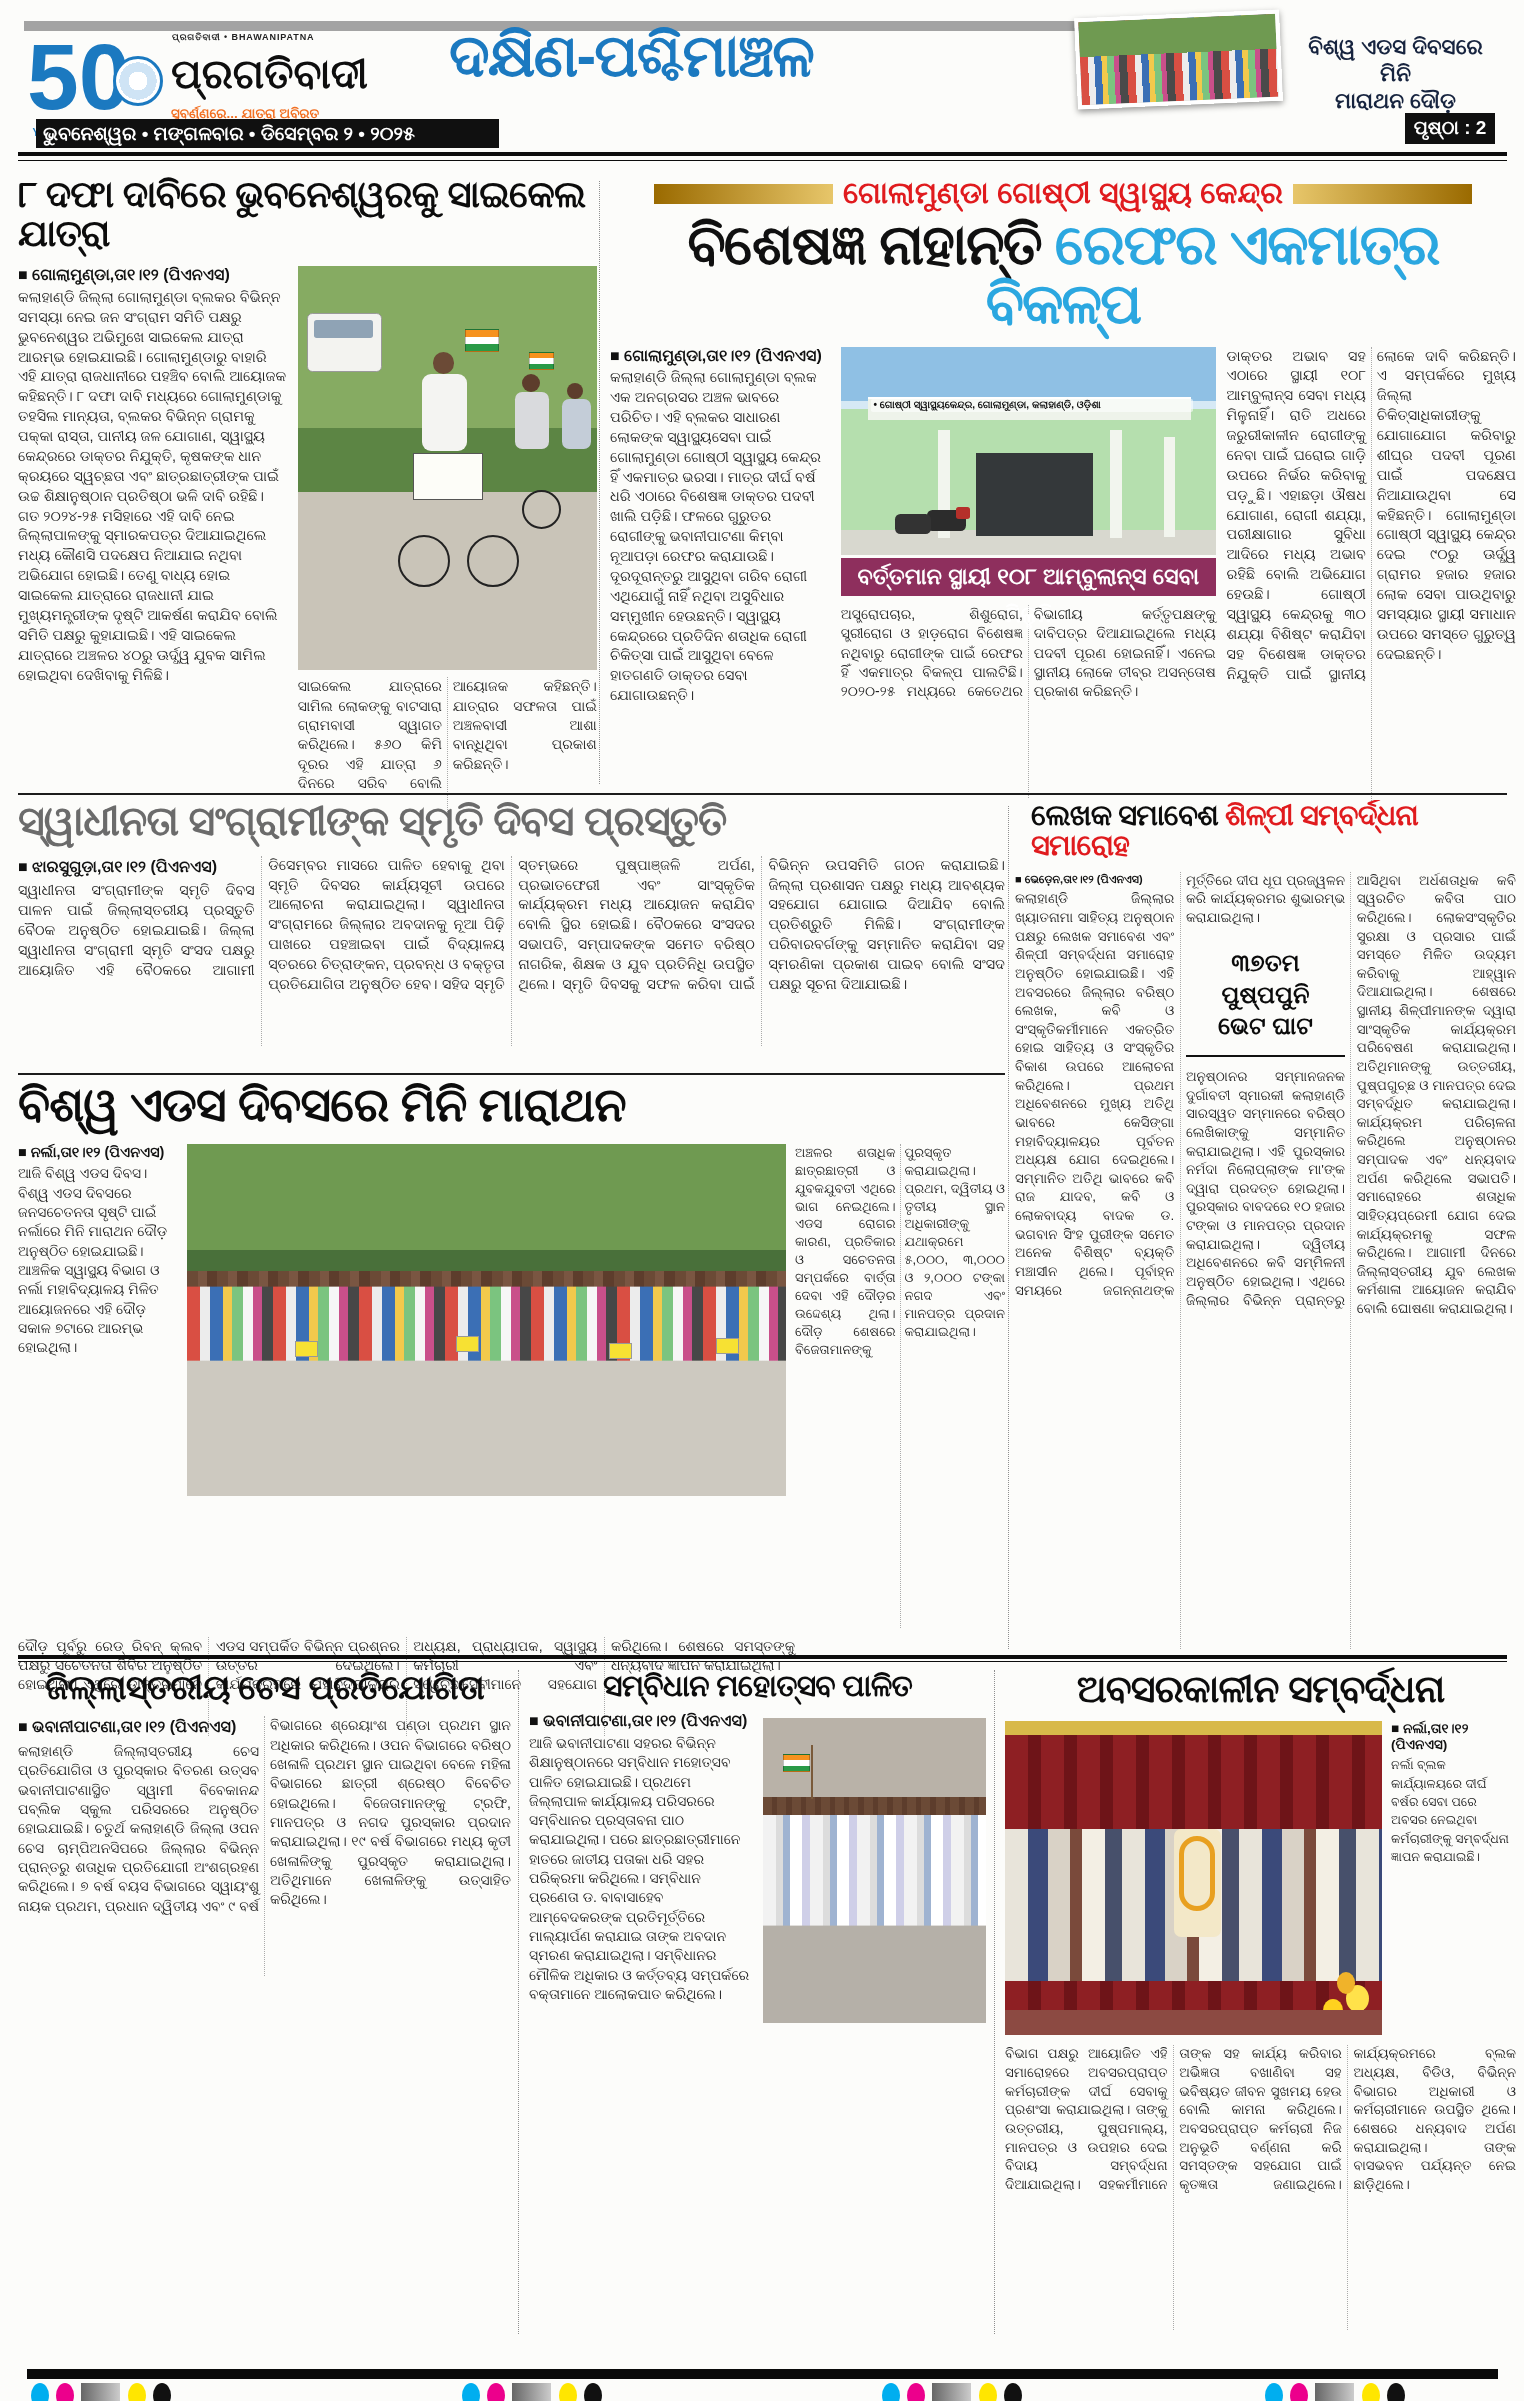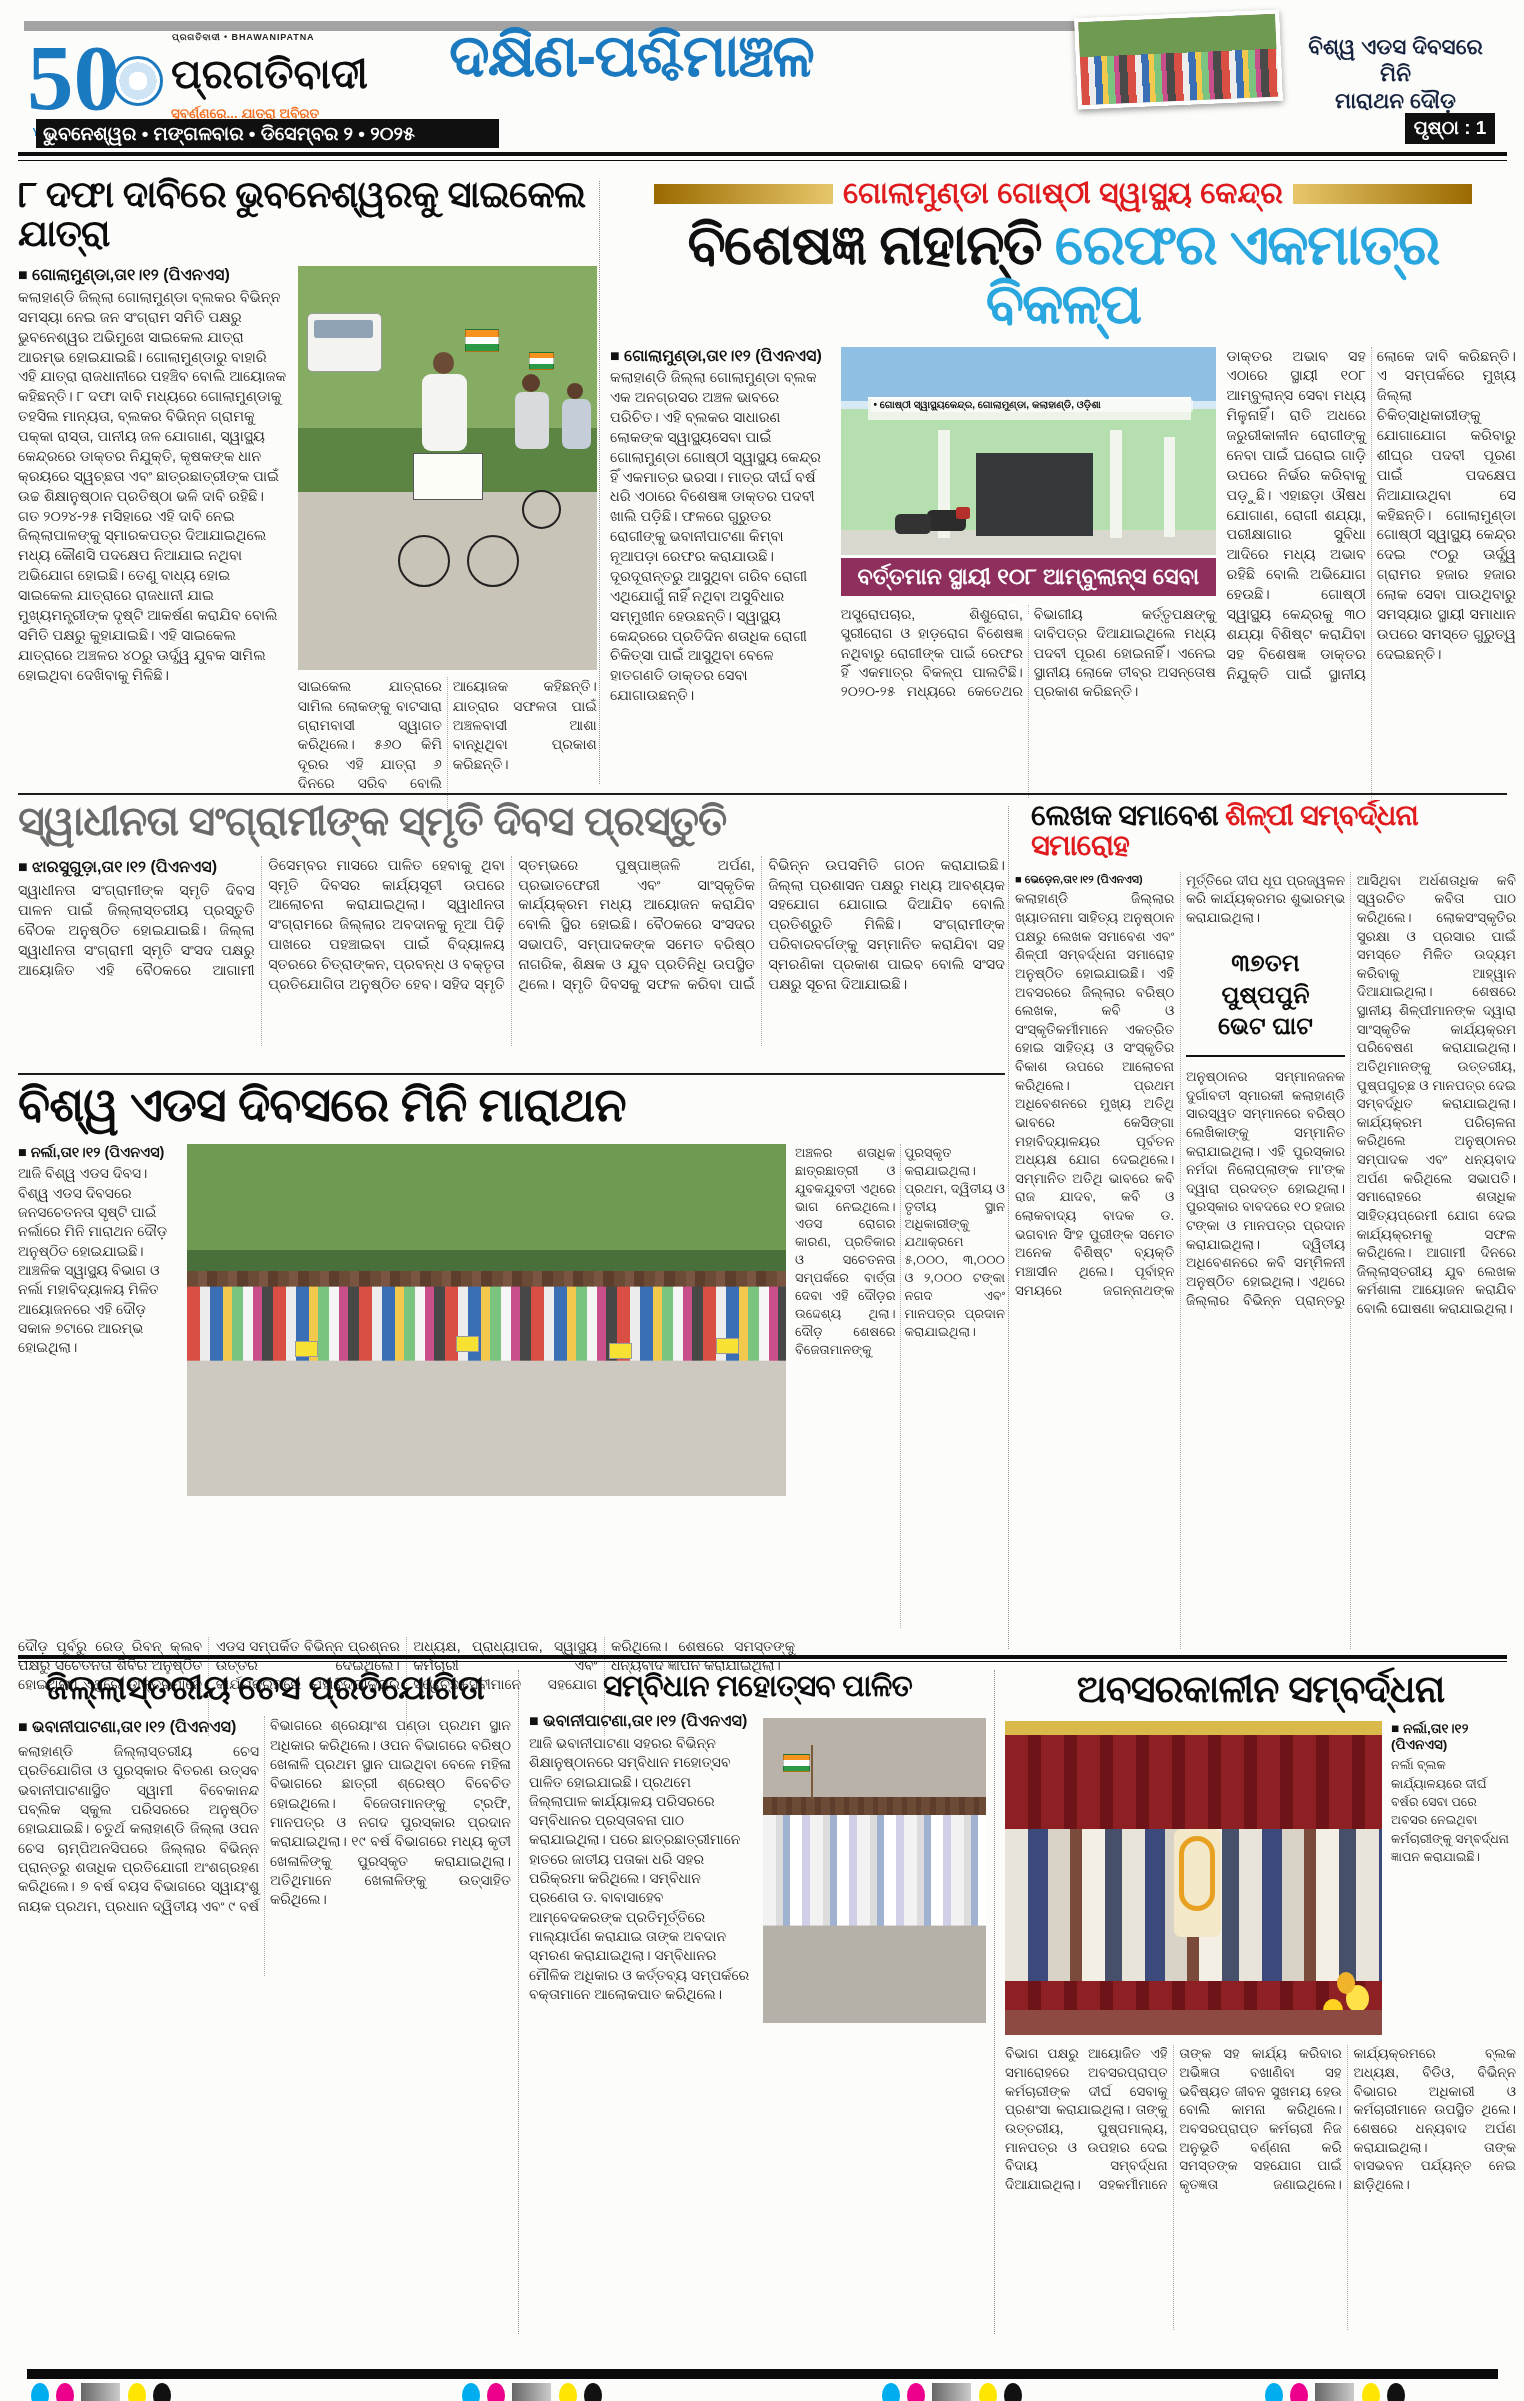--- a/index.html
+++ b/index.html
@@ -49,21 +49,21 @@
   .footerbar{background:#0a0a0a;}
 </style>
 </head>
 <body>
 
 <div id="page">
 
   <div class="abs graybar" style="left:24px;top:20.6px;width:1186px;height:10.8px;"></div>
 
   <div class="abs" style="left:27px;top:27px;width:305px;height:126px;">
-    <div class="abs logo50" style="left:0;top:3.6px;font-family:Liberation Serif, serif;">50</div>
+    <div class="abs logo50" style="left:0;top:3.6px;">50</div>
     <div class="abs emblem" style="left:86px;top:29px;"></div>
     <div class="abs logosmall" style="left:145px;top:5.4px;">ପ୍ରଗତିବାଦୀ • BHAWANIPATNA</div>
     <div class="abs papername" style="left:144px;top:27px;">ପ୍ରଗତିବାଦୀ</div>
     <div class="abs years" style="left:5.4px;top:100px;">YEARS</div>
     <div class="abs tagline" style="left:144px;top:79px;">ସୁବର୍ଣ୍ଣରେ... ଯାତ୍ରା ଅବିରତ</div>
   </div>
 
   <div class="abs masthead" style="left:449px;top:27px;width:592px;">ଦକ୍ଷିଣ-ପଶ୍ଚିମାଞ୍ଚଳ</div>
 
   <div class="abs hphoto" style="left:1076px;top:14.4px;width:205px;height:91px;">
@@ -71,21 +71,21 @@
       linear-gradient(#6f9a51 0 42%, transparent 42%),
       repeating-linear-gradient(90deg,#d94f43 0 8px,#ececec 8px 14.4px,#3b6fb5 14.4px 21.5px,#f2c94c 21.5px 27px,#7bc47f 27px 34px,#c94f8a 34px 39px,#4a4a4a 39px 47px),
       #cdc9c0;"></div>
   </div>
   <div class="abs hcaption" style="left:1290px;top:34px;width:211px;">
     <div>ବିଶ୍ୱ ଏଡସ ଦିବସରେ ମିନି</div>
     <div>ମାରାଥନ ଦୌଡ଼</div>
   </div>
 
   <div class="abs datebar" style="left:36px;top:119px;width:463px;height:29px;">ଭୁବନେଶ୍ୱର • ମଙ୍ଗଳବାର • ଡିସେମ୍ବର ୨ • ୨୦୨୫</div>
-  <div class="abs pagebox" style="left:1405px;top:113px;width:90px;height:30.5px;">ପୃଷ୍ଠା : 1</div>
+  <div class="abs pagebox" style="left:1405px;top:113px;width:90px;height:30.5px;">ପୃଷ୍ଠା : 2</div>
   <div class="abs ruledouble" style="left:18px;top:152px;width:1489px;"></div>
 
   <div class="abs" style="left:18px;top:176px;width:579px;">
     <div class="hl" style="font-size:37px;">୮ ଦଫା ଦାବିରେ ଭୁବନେଶ୍ୱରକୁ ସାଇକେଲ ଯାତ୍ରା</div>
     <div style="display:flex;gap:10.8px;margin-top:12.6px;">
       <div style="flex:0 0 269px;">
         <span class="dl">■ ଗୋଲାମୁଣ୍ଡା,ତା୧।୧୨ (ପିଏନଏସ)</span>
         <span class="bodytext">କଲାହାଣ୍ଡି ଜିଲ୍ଲା ଗୋଲାମୁଣ୍ଡା ବ୍ଲକର ବିଭିନ୍ନ ସମସ୍ୟା ନେଇ ଜନ ସଂଗ୍ରାମ ସମିତି ପକ୍ଷରୁ ଭୁବନେଶ୍ୱର ଅଭିମୁଖେ ସାଇକେଲ ଯାତ୍ରା ଆରମ୍ଭ ହୋଇଯାଇଛି। ଗୋଲାମୁଣ୍ଡାରୁ ବାହାରି ଏହି ଯାତ୍ରା ରାଜଧାନୀରେ ପହଞ୍ଚିବ ବୋଲି ଆୟୋଜକ କହିଛନ୍ତି। ୮ ଦଫା ଦାବି ମଧ୍ୟରେ ଗୋଲାମୁଣ୍ଡାକୁ ତହସିଲ ମାନ୍ୟତା, ବ୍ଲକର ବିଭିନ୍ନ ଗ୍ରାମକୁ ପକ୍କା ରାସ୍ତା, ପାନୀୟ ଜଳ ଯୋଗାଣ, ସ୍ୱାସ୍ଥ୍ୟ କେନ୍ଦ୍ରରେ ଡାକ୍ତର ନିଯୁକ୍ତି, କୃଷକଙ୍କ ଧାନ କ୍ରୟରେ ସ୍ୱଚ୍ଛତା ଏବଂ ଛାତ୍ରଛାତ୍ରୀଙ୍କ ପାଇଁ ଉଚ୍ଚ ଶିକ୍ଷାନୁଷ୍ଠାନ ପ୍ରତିଷ୍ଠା ଭଳି ଦାବି ରହିଛି। ଗତ ୨୦୨୪-୨୫ ମସିହାରେ ଏହି ଦାବି ନେଇ ଜିଲ୍ଲାପାଳଙ୍କୁ ସ୍ମାରକପତ୍ର ଦିଆଯାଇଥିଲେ ମଧ୍ୟ କୌଣସି ପଦକ୍ଷେପ ନିଆଯାଇ ନଥିବା ଅଭିଯୋଗ ହୋଇଛି। ତେଣୁ ବାଧ୍ୟ ହୋଇ ସାଇକେଲ ଯାତ୍ରାରେ ରାଜଧାନୀ ଯାଇ ମୁଖ୍ୟମନ୍ତ୍ରୀଙ୍କ ଦୃଷ୍ଟି ଆକର୍ଷଣ କରାଯିବ ବୋଲି ସମିତି ପକ୍ଷରୁ କୁହାଯାଇଛି। ଏହି ସାଇକେଲ ଯାତ୍ରାରେ ଅଞ୍ଚଳର ୪୦ରୁ ଊର୍ଦ୍ଧ୍ୱ ଯୁବକ ସାମିଲ ହୋଇଥିବା ଦେଖିବାକୁ ମିଳିଛି।</span>
       </div>
       <div style="flex:1;">

